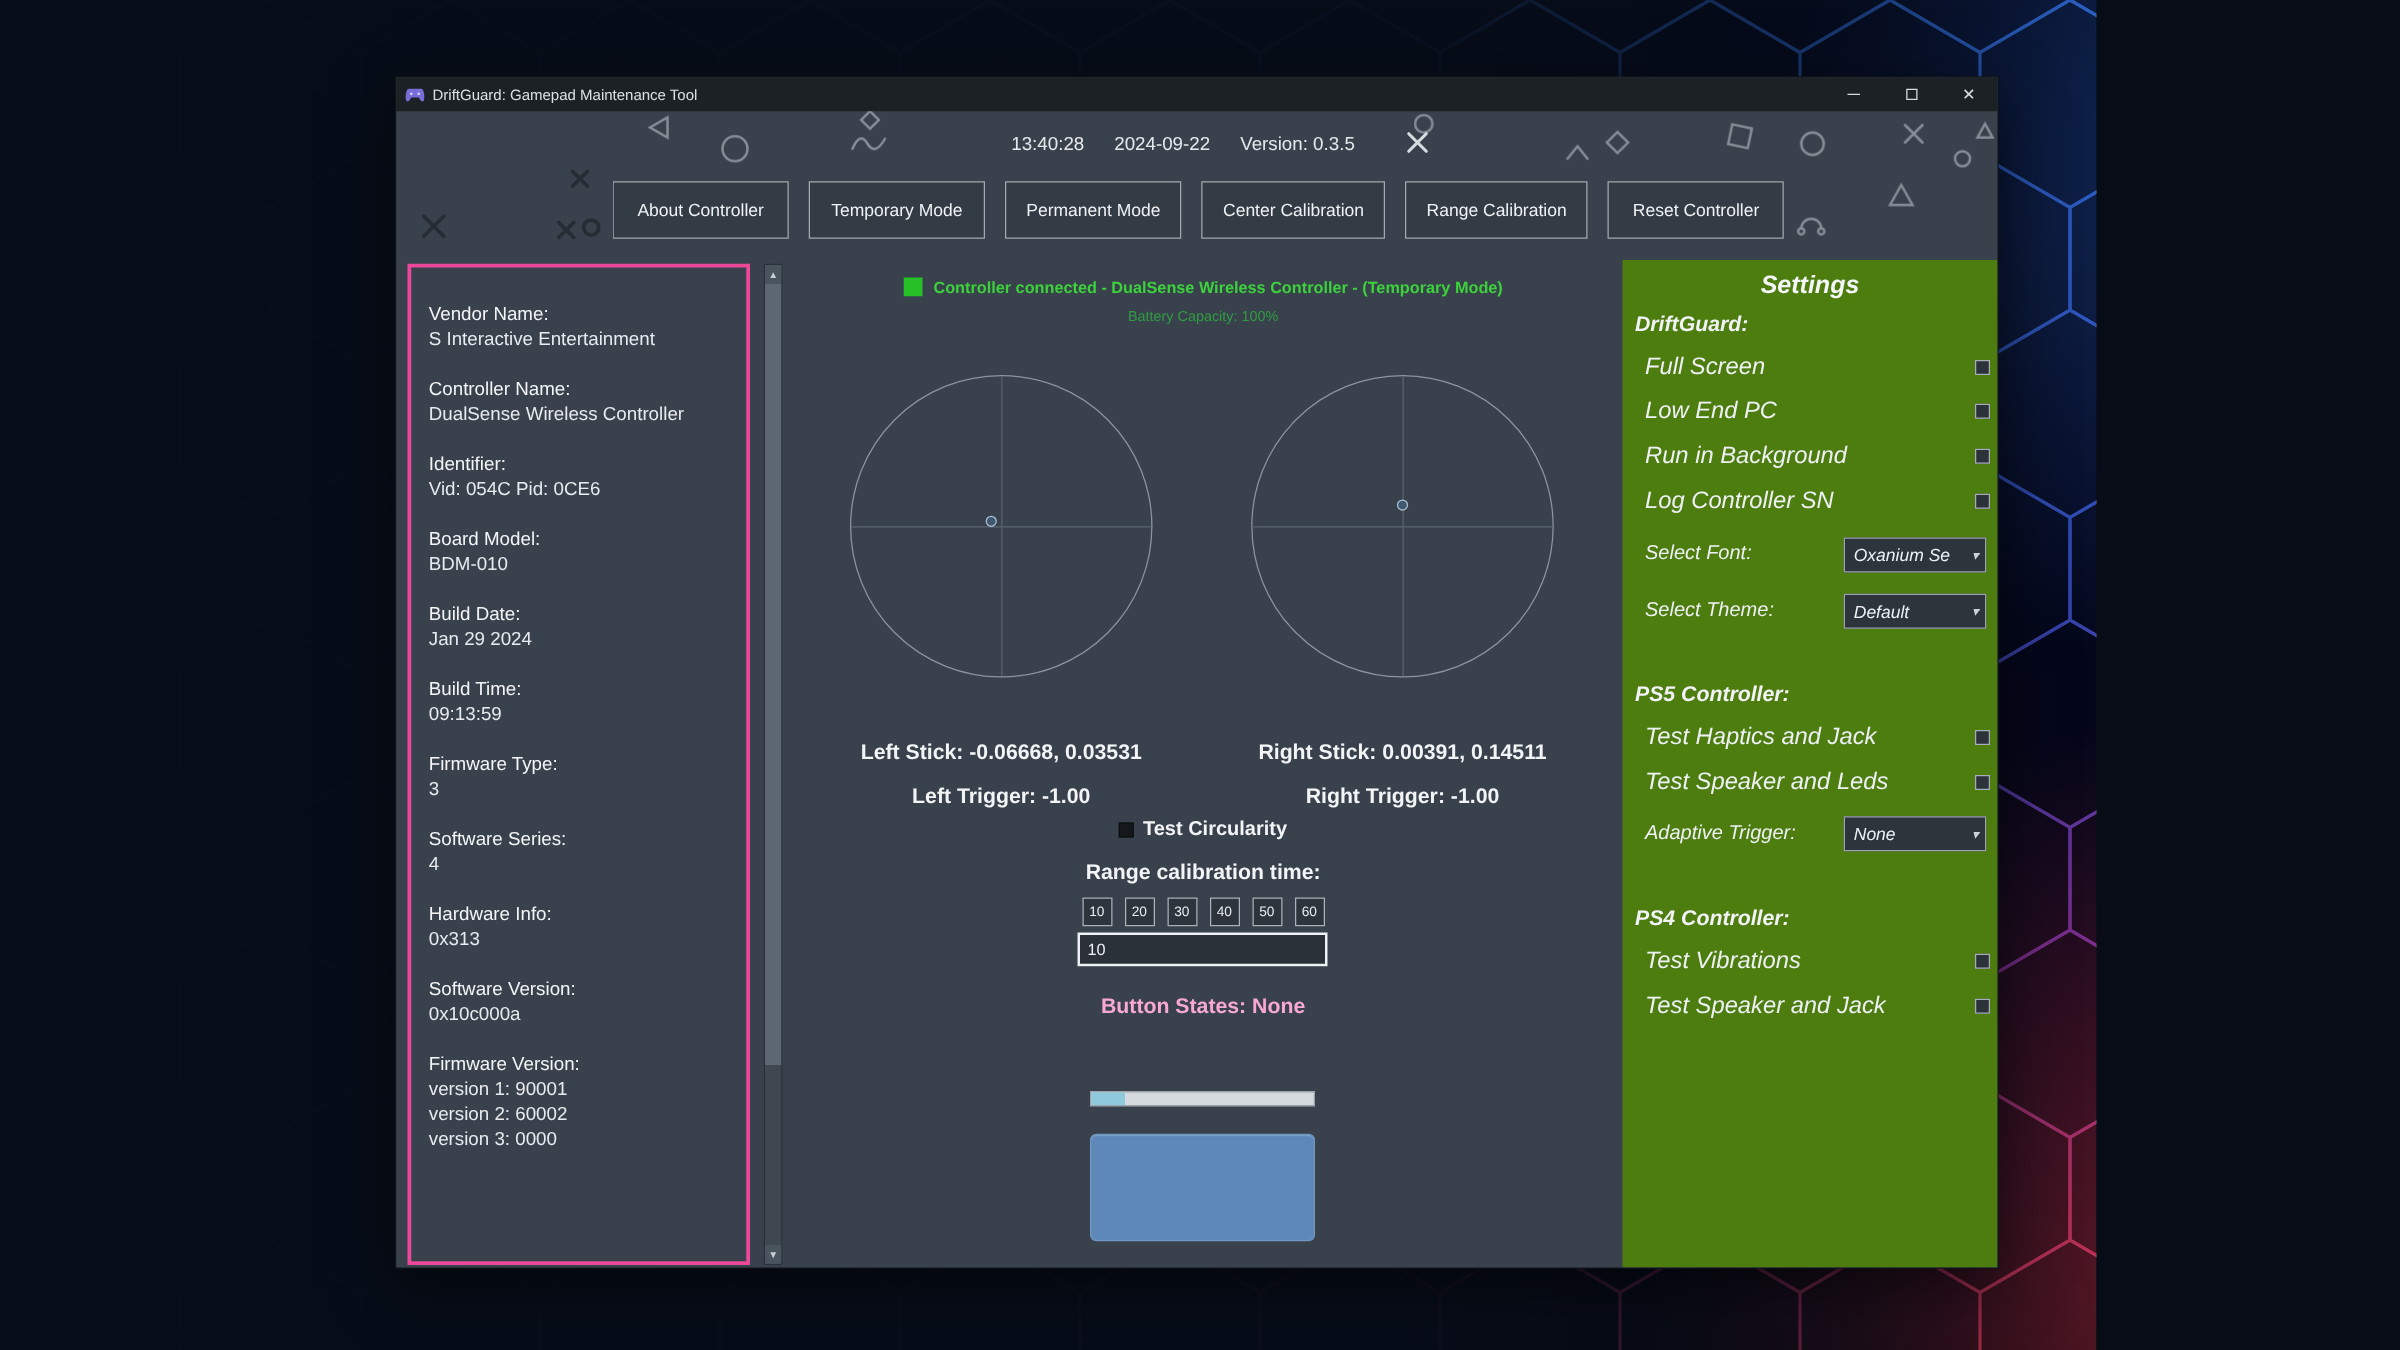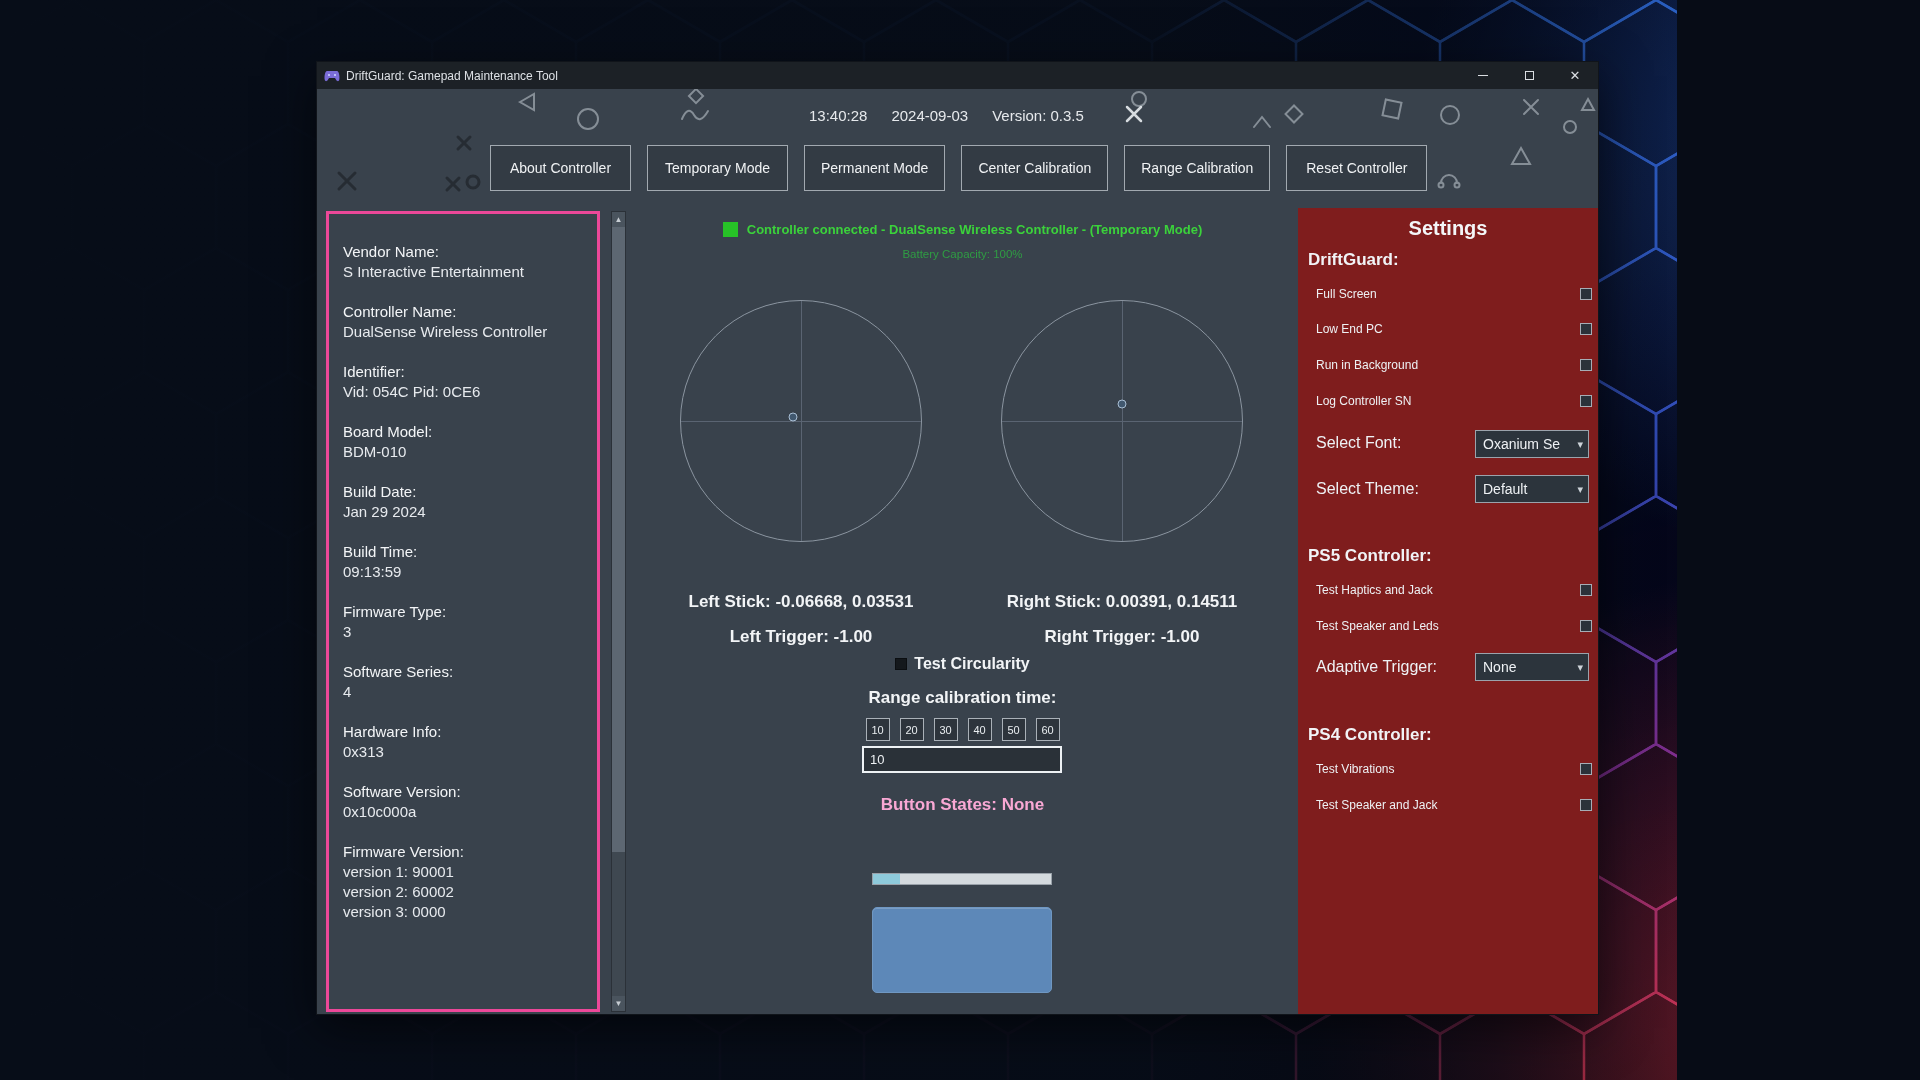--- a/index.html
+++ b/index.html
@@ -86,27 +86,27 @@
   .dpad { position:absolute; top:750px; left:0; width:100%; text-align:center;
           color:#f2f4f6; font-weight:bold; font-size:17px; }
   .mini-progress { position:absolute; top:784px; left:245px; width:180px; height:12px;
                    background:#d4dade; border:1px solid #99a1a9; }
   .mini-fill { height:100%; background:#8ecadb; }
   .bigbtn { position:absolute; top:818px; left:245px; width:180px; height:86px;
             background:#5d88b8; border:1px solid #6f97c2; border-radius:5px;
             box-shadow:inset 0 1px 0 rgba(255,255,255,.18); }
 
   
-  .settings { position:absolute; left:981px; top:119px; right:0; bottom:0; background:#7f1d1d; }
+  .settings { position:absolute; left:981px; top:119px; right:0; bottom:0; background:#4d7c0f;font-style:italic; }
   .set-title { position:absolute; top:9px; left:0; width:100%; text-align:center;
                color:#f4f6f8; font-size:20px; font-weight:600; }
   .set-head { position:absolute; left:10px; color:#f1f3f6; font-size:17px; font-weight:bold; }
   .set-row { position:absolute; left:18px; right:6px; height:22px; display:flex;
              align-items:center; justify-content:space-between; }
-  .set-label { color:#eef1f4; font-size:12px; }
+  .set-label { color:#eef1f4; font-size:19px; }
   .chk { width:12px; height:12px; background:#2b323a; border:1px solid #a6adb5; flex:0 0 auto; }
   .sel-label { position:absolute; left:18px; height:22px; display:flex; align-items:center;
                color:#eef1f4; font-size:16px; }
   .dropdown { position:absolute; right:9px; width:114px; height:28px; background:#2c343c;
               border:1px solid #9ba3ac; color:#eef1f4; font-size:14px; display:flex;
               align-items:center; padding:0 5px 0 7px; }
   .dropdown .dval { flex:1; overflow:hidden; white-space:nowrap; }
   .dropdown .darrow { color:#cdd3d9; font-size:11px; margin-left:3px; }
 </style>
 </head>
@@ -206,21 +206,21 @@
             <circle cx="822" cy="10" r="7"></circle>
           </g>
           <g stroke="#e9edf1" stroke-width="2.5" opacity="0.9">
             <path d="M810,18 L824,32 M824,18 L810,32"></path>
           </g>
         </g>
       </svg>
 
       <div class="topinfo">
         <span>13:40:28</span>
-        <span>2024-09-03</span>
+        <span>2024-09-22</span>
         <span>Version: 0.3.5</span>
       </div>
 
       <div class="toolbar">
         <div class="tbtn">About Controller</div>
         <div class="tbtn">Temporary Mode</div>
         <div class="tbtn">Permanent Mode</div>
         <div class="tbtn">Center Calibration</div>
         <div class="tbtn">Range Calibration</div>
         <div class="tbtn">Reset Controller</div>

